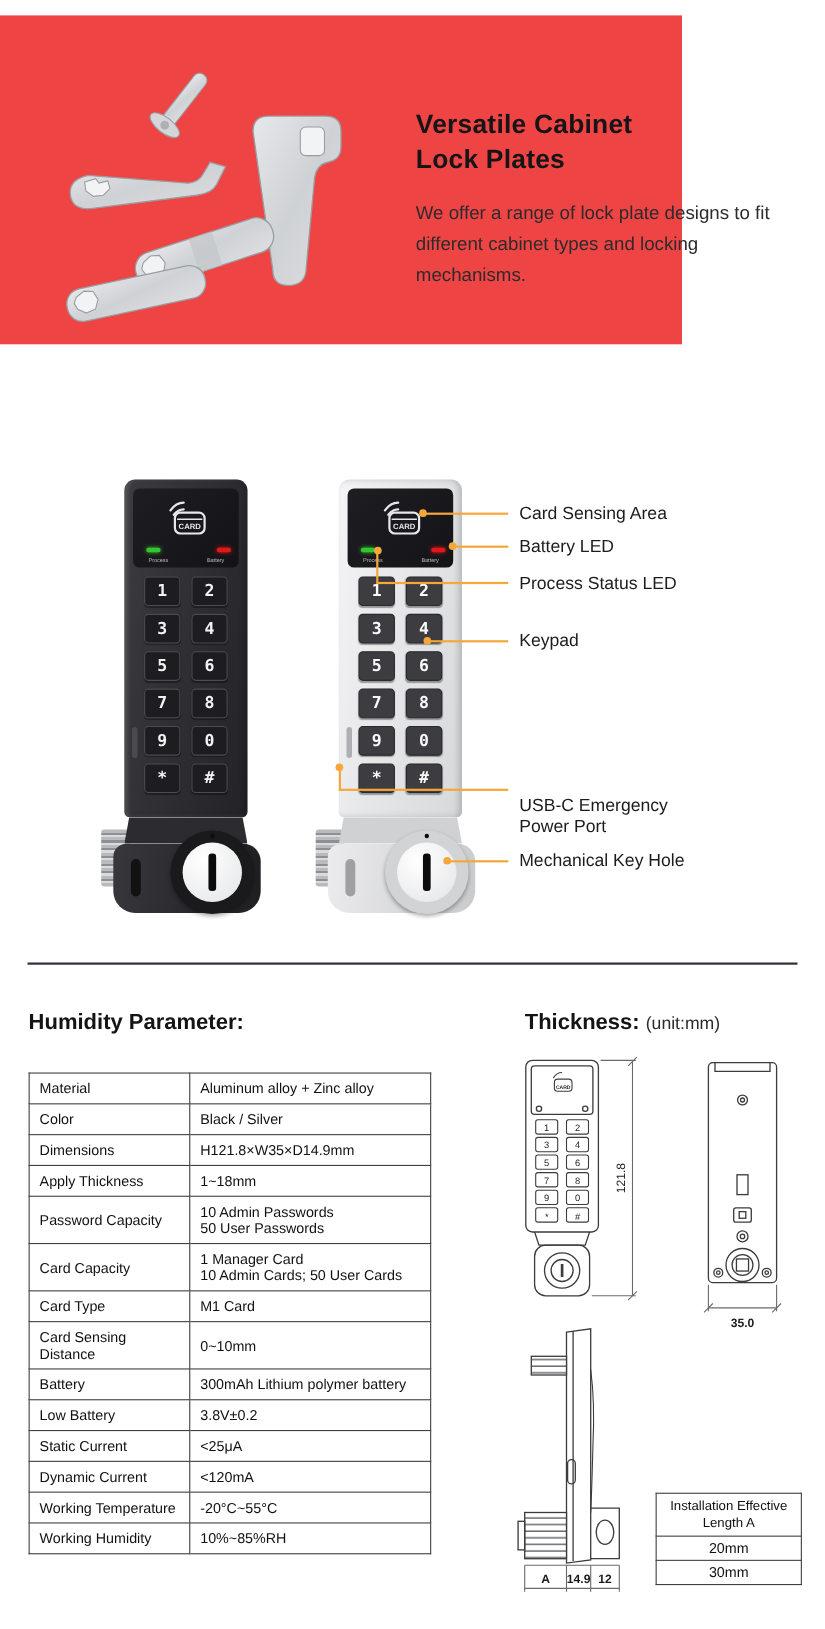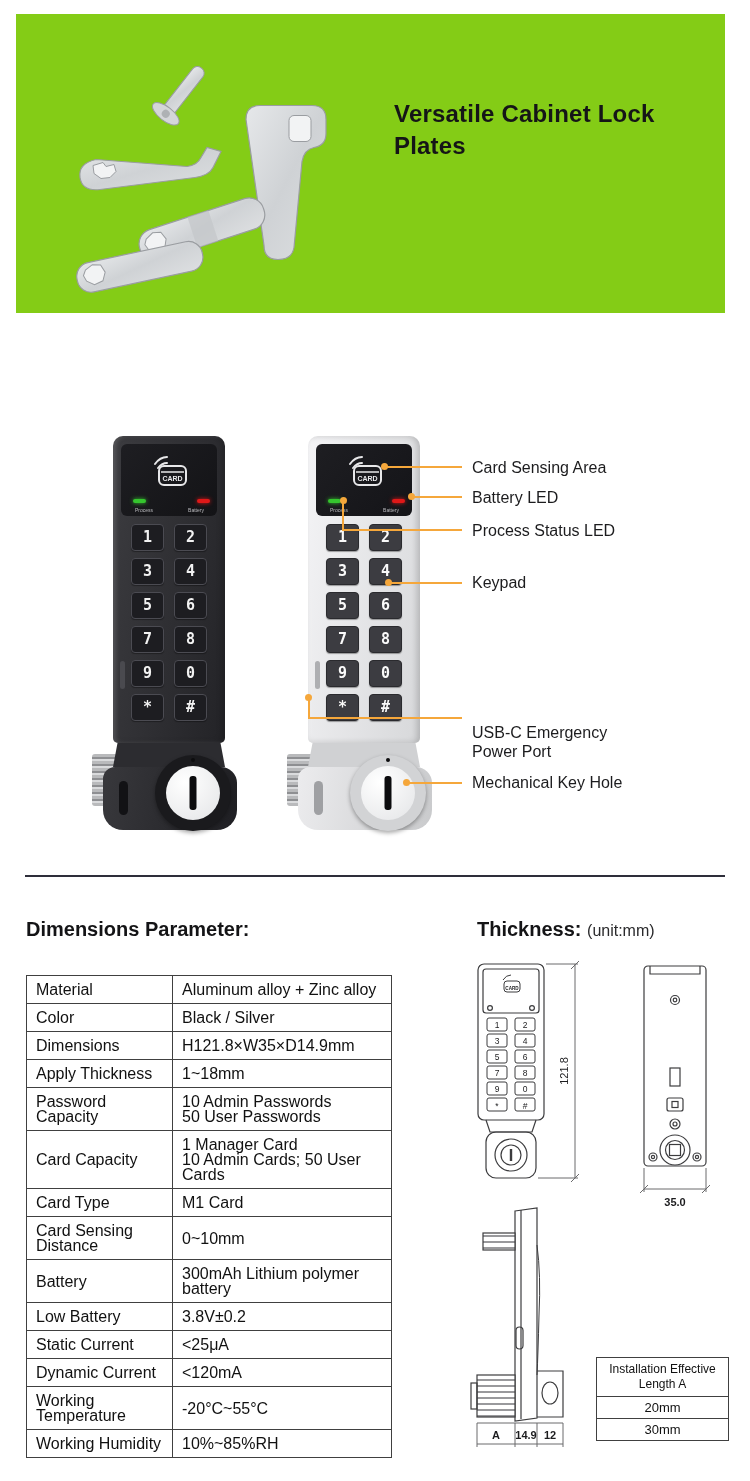--- a/index.html
+++ b/index.html
@@ -1,20 +1,20 @@
 <!DOCTYPE html>
 <html><head>
 <meta charset="utf-8">
 <style>
   html,body{margin:0;padding:0;background:#fff;}
   #page{position:relative;width:750px;height:1481px;background:#fff;overflow:hidden;
         font-family:"Liberation Sans",sans-serif;color:#1c1c1e;}
 
   
-  .hero{position:absolute;left:16px;top:14px;width:709px;height:299px;background:#84cc16;}
+  .hero{position:absolute;left:0;top:14px;width:620px;height:299px;background:#ef4444;}
   .hero-art{position:absolute;left:25px;top:25px;width:320px;height:260px;}
   .hero-title{position:absolute;left:378px;top:84px;font-size:24px;line-height:32px;
               font-weight:bold;color:#151517;letter-spacing:.2px;}
   .hero-desc{position:absolute;left:378px;top:166px;width:340px;font-size:17px;
              line-height:28px;color:#2b2b2d;}
 
   
   .lock{position:absolute;width:134px;height:394px;}
   .lock--black{left:103px;top:436px;
     --body1:#3c3c40;--body2:#232327;--panel:#131316;--key:#1d1d21;--keyb:#4b4b52;
@@ -64,21 +64,21 @@
 
   
   .divider{position:absolute;left:25px;top:875px;width:700px;height:2px;background:#2e2e3a;}
 
   
   .sec-heading{position:absolute;font-size:20px;font-weight:bold;color:#141416;}
   .unit{font-size:16px;font-weight:normal;color:#2a2a2c;margin-top:40px;}
 
   
   .spec-table{position:absolute;left:26px;top:975px;width:366px;border-collapse:collapse;}
-  .spec-table td{border:1px solid #404040;font-size:16px;line-height:15px;
+  .spec-table td{border:1px solid #404040;font-size:13px;line-height:15px;
     padding:6px 6px 6px 9px;color:#111;vertical-align:middle;}
   .spec-table td.lbl{width:130px;}
   .spec-table td.val{white-space:pre-line;}
 
   
   .dim-svg{position:absolute;}
   .dim-svg text{font-family:"Liberation Sans",sans-serif;fill:#1c1c1e;}
   .install-table{position:absolute;left:596px;top:1357px;width:133px;border-collapse:collapse;}
   .install-table td{border:1px solid #404040;text-align:center;color:#111;}
   .install-table td.hdr{font-size:12px;line-height:15px;padding:4px 6px;}
@@ -118,20 +118,21 @@
       </g>
 
       <g transform="rotate(-12 110 225)">
         <rect x="35" y="208" width="128" height="30" rx="14" fill="url(#mg)" stroke="#9a9da1" stroke-width="1.2"></rect>
         <path d="M45 215 l8 -4 l8 2 l3 8 l-4 8 l-9 2 l-7 -5 l-2 -6 z" fill="#f2f3f4" stroke="#9a9da1"></path>
       </g>
     </svg>
     <div class="hero-title">
       <div>Versatile Cabinet Lock Plates</div>
     </div>
+    <div class="hero-desc">We offer a range of lock plate designs to fit different cabinet types and locking mechanisms.</div>
   </div>
 
   <div class="lock lock--black">
     <div class="lock__thread"></div>
     <div class="lock__body">
       <div class="lock__panel">
         <svg class="card-logo" width="48" height="38" viewBox="0 0 48 38">
           <path d="M10 12 q5 -7 12 -7" fill="none" stroke="#e8e8ea" stroke-width="2" stroke-linecap="round"></path>
           <path d="M13 16 q4 -5 9 -5" fill="none" stroke="#e8e8ea" stroke-width="2" stroke-linecap="round"></path>
           <rect x="14" y="14" width="27" height="19" rx="5" fill="none" stroke="#e8e8ea" stroke-width="2"></rect>
@@ -245,21 +246,21 @@
   <div class="co-line" style="left:308px;top:717px;width:154px;height:2px;"></div>
   <div class="co-label" style="top:723px;">USB-C Emergency
 Power Port</div>
 
   <div class="co-dot" style="left:403px;top:779px;"></div>
   <div class="co-line" style="left:406px;top:782px;width:56px;height:2px;"></div>
   <div class="co-label" style="top:773px;">Mechanical Key Hole</div>
 
   <div class="divider"></div>
 
-  <div class="sec-heading" style="left:26px;top:918px;">Dimensions Parameter:</div>
+  <div class="sec-heading" style="left:26px;top:918px;">Humidity Parameter:</div>
 
   <table class="spec-table">
     <tbody>
         <tr>
           <td class="lbl">Material</td>
           <td class="val">Aluminum alloy + Zinc alloy</td>
         </tr>
     <tr>
           <td class="lbl">Color</td>
           <td class="val">Black / Silver</td>

